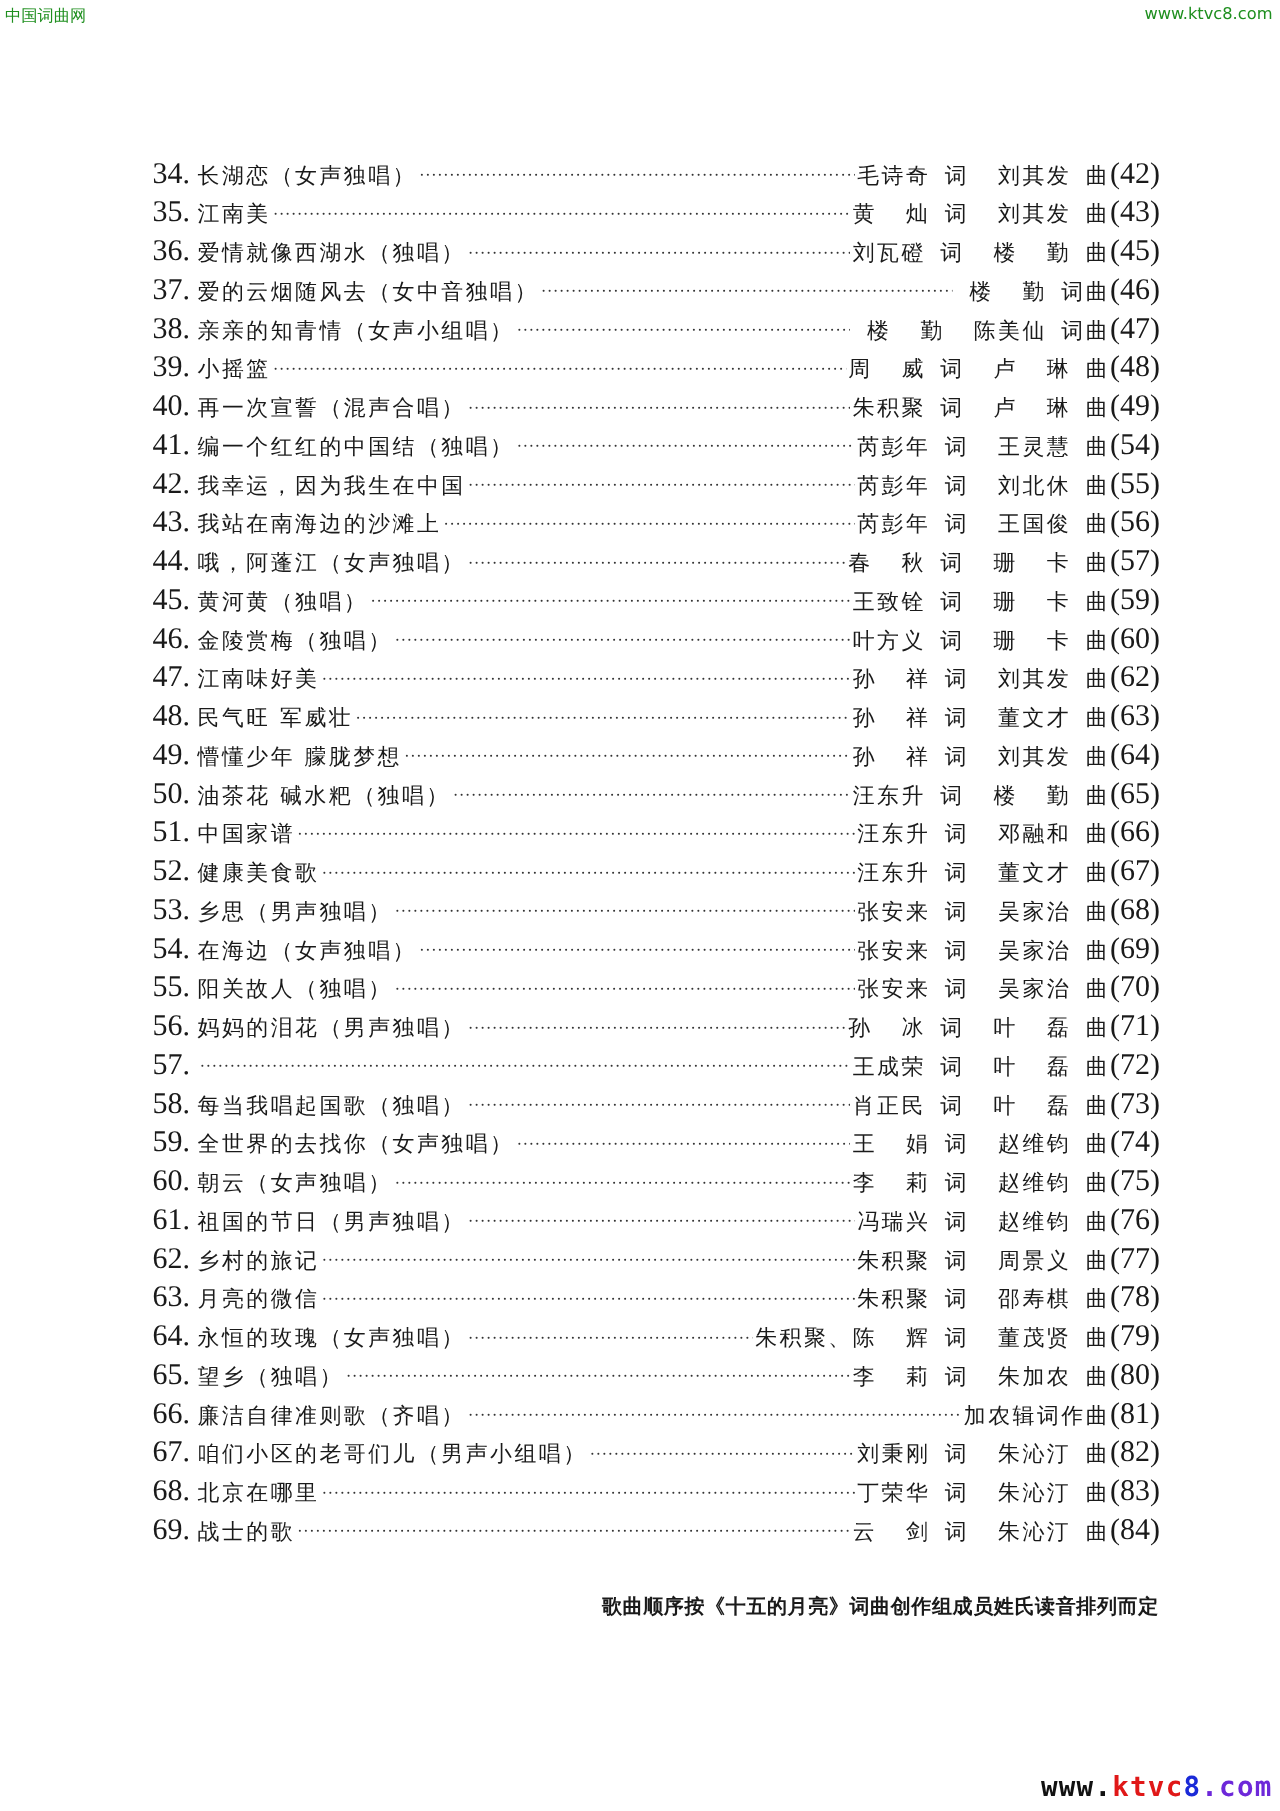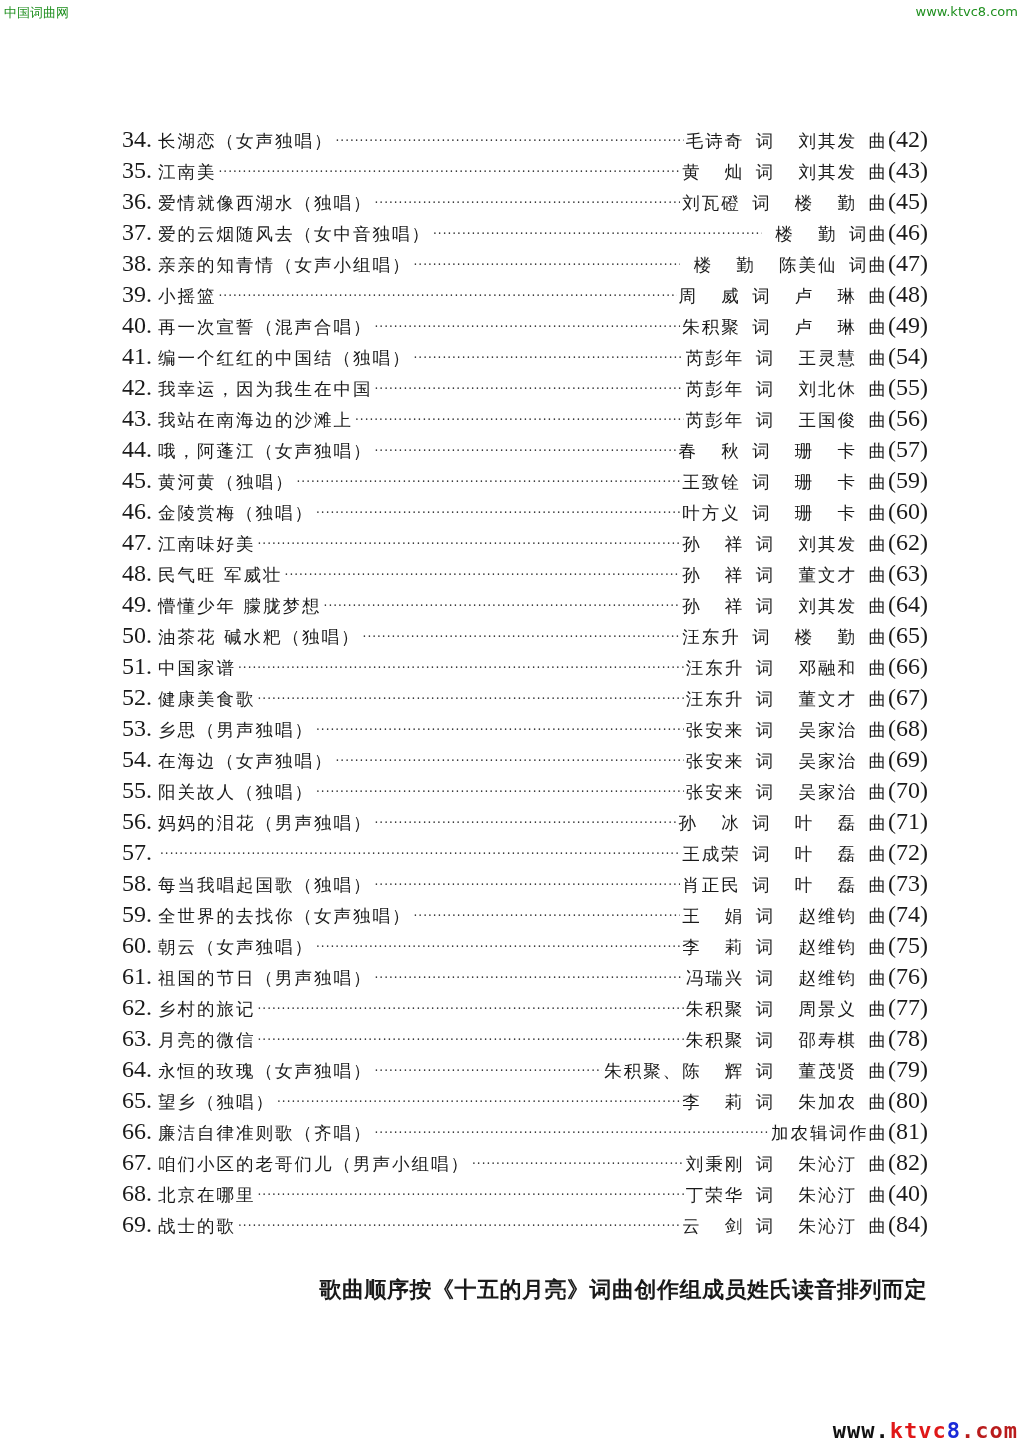--- a/index.html
+++ b/index.html
@@ -20,30 +20,30 @@
     .title { flex: none; letter-spacing: 2px; }
     .leader {
       flex: 1 1 auto; overflow: hidden; margin: 0 2px; color: #333;
       letter-spacing: 1px; font-size: 12px; position: relative; top: -2px;
     }
     .leader::before { content: "································································································································"; }
     .credit { flex: none; letter-spacing: 2px; word-spacing: 4px; white-space: pre; }
     .page { flex: none; font-family: "Liberation Serif", serif; font-size: 24px; margin-left: 0; }
     .note {
       position: absolute; right: 97px; top: 1275px;
-      font-family: Liberation Sans, sans-serif; font-size: 22px; font-weight: bold; letter-spacing: 0.5px;
+      font-family: Liberation Sans, sans-serif; font-size: 16px; font-weight: bold; letter-spacing: 0.5px;
     }
     .wm {
       position: absolute; right: 6px; bottom: 6px; font-family: "DejaVu Sans Mono", "Liberation Mono", monospace;
       font-size: 22px; letter-spacing: 1px; font-weight: bold;
     }
     .wm .w { color: #111; text-align: right; }
     .wm .k { color: #e01818; }
     .wm .e { color: #1a2ad8; }
-    .wm .c { color: #b91c1c; }
+    .wm .c { color: #6d28d9; }
   </style>
 </head>
 <body>
 
 <div class="hdr hdr-left">中国词曲网</div>
 <div class="hdr hdr-right">www.ktvc8.com</div>
 
 <div class="toc" id="toc">
     <div class="row">
       <span class="num">34.</span>
@@ -280,21 +280,21 @@
       <span class="title">咱们小区的老哥们儿（男声小组唱）</span>
       <span class="leader"></span>
       <span class="credit">刘秉刚 词  朱沁汀 曲</span>
       <span class="page">(82)</span>
     </div>
     <div class="row">
       <span class="num">68.</span>
       <span class="title">北京在哪里</span>
       <span class="leader"></span>
       <span class="credit">丁荣华 词  朱沁汀 曲</span>
-      <span class="page">(40)</span>
+      <span class="page">(83)</span>
     </div>
     <div class="row">
       <span class="num">69.</span>
       <span class="title">战士的歌</span>
       <span class="leader"></span>
       <span class="credit">云  剑 词  朱沁汀 曲</span>
       <span class="page">(84)</span>
     </div>
   </div>
 

